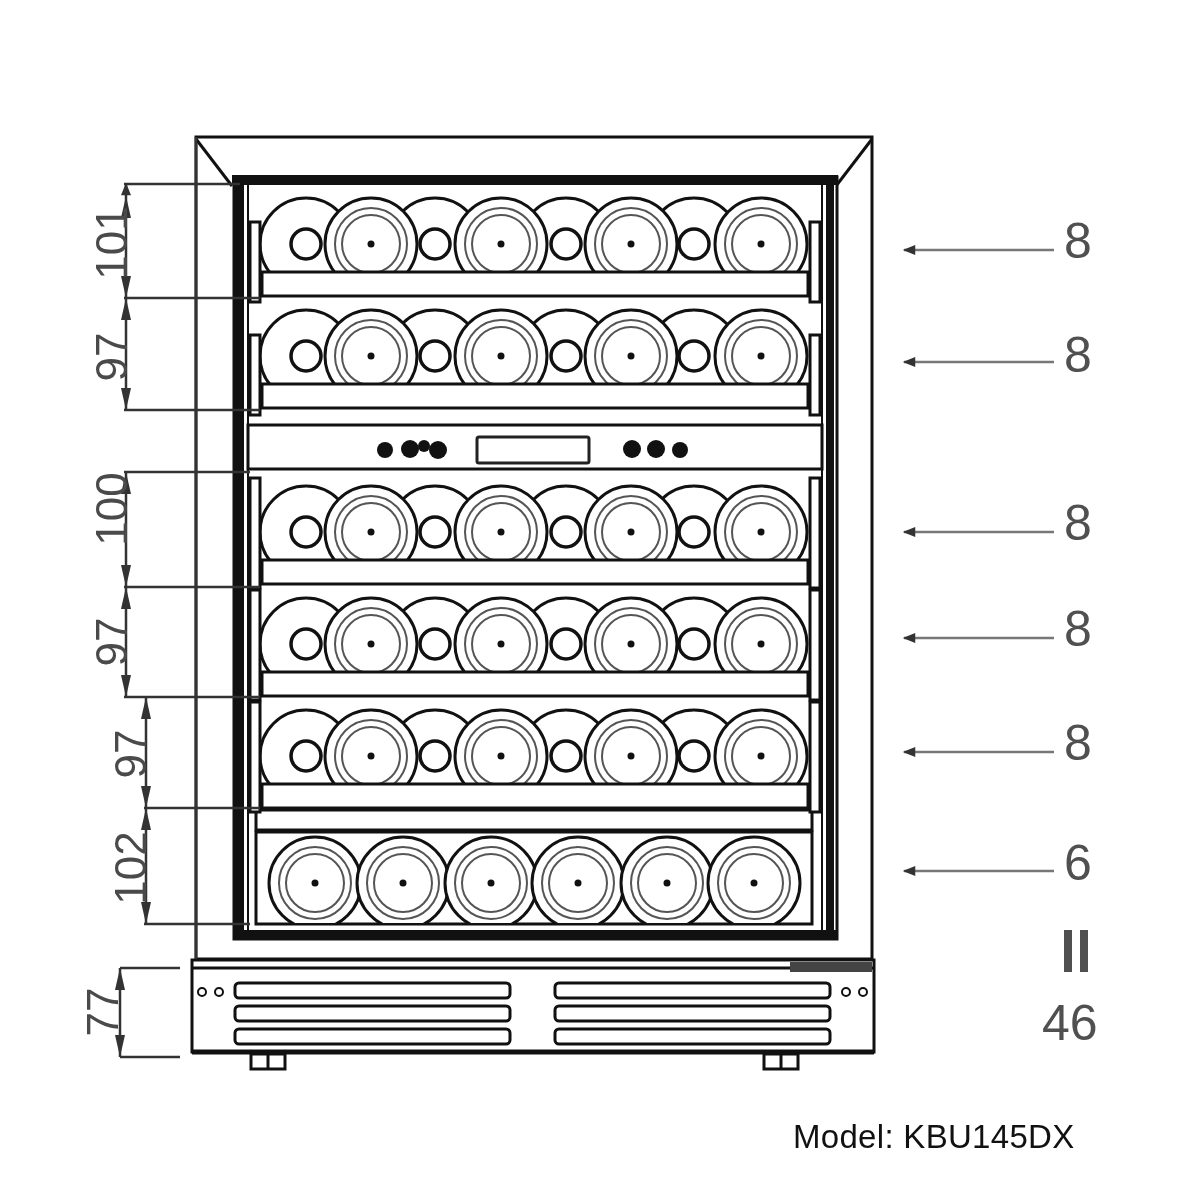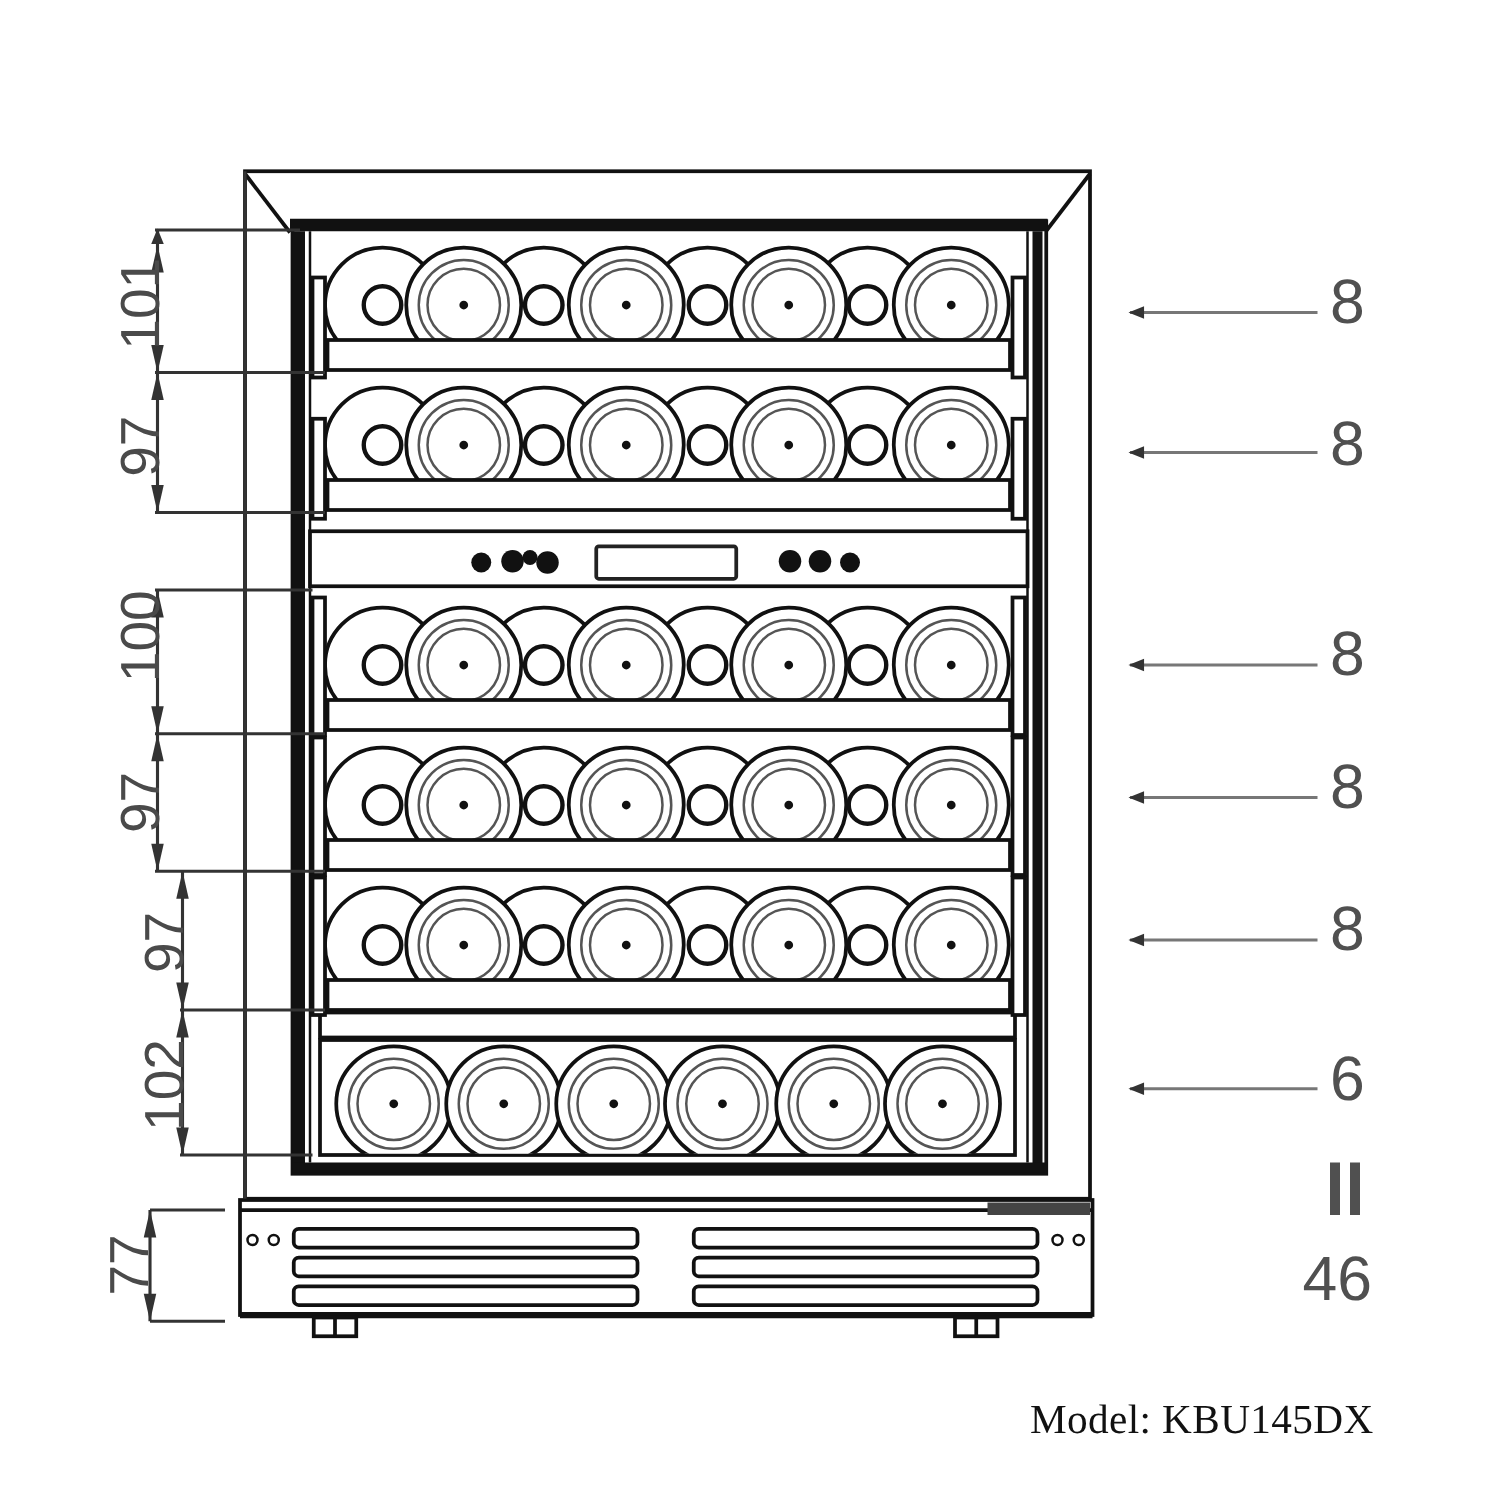--- a/index.html
+++ b/index.html
@@ -1,20 +1,20 @@
 <!DOCTYPE html>
 <html><head>
 <meta charset="utf-8">
 <style>
   html, body { margin: 0; padding: 0; background: #ffffff; }
   body { width: 1200px; height: 1200px; position: relative; overflow: hidden; font-family: "Liberation Sans", sans-serif; }
   #diagram { position: absolute; left: 0; top: 0; width: 1200px; height: 1200px; }
   .dim-text { font-family: "Liberation Sans", sans-serif; fill: #4a4a4a; font-size: 44px; }
   .cap-text { font-family: "Liberation Sans", sans-serif; fill: #505050; font-size: 50px; }
-  .model { position: absolute; left: 824px; top: 1118px; font-family: Liberation Serif, serif; font-size: 33px; color: #111; letter-spacing: 0.3px; }
+  .model { position: absolute; left: 793px; top: 1118px; font-family: Liberation Sans, sans-serif; font-size: 33px; color: #111; letter-spacing: 0.3px; }
 </style>
 </head>
 <body>
 
 <svg id="diagram" viewBox="0 0 1200 1200" xmlns="http://www.w3.org/2000/svg">
   <defs>
 
     <g id="bottle-front">
       <circle r="46" fill="#fff" stroke="#111" stroke-width="3"></circle>
       <circle r="36" fill="none" stroke="#555" stroke-width="2"></circle>

